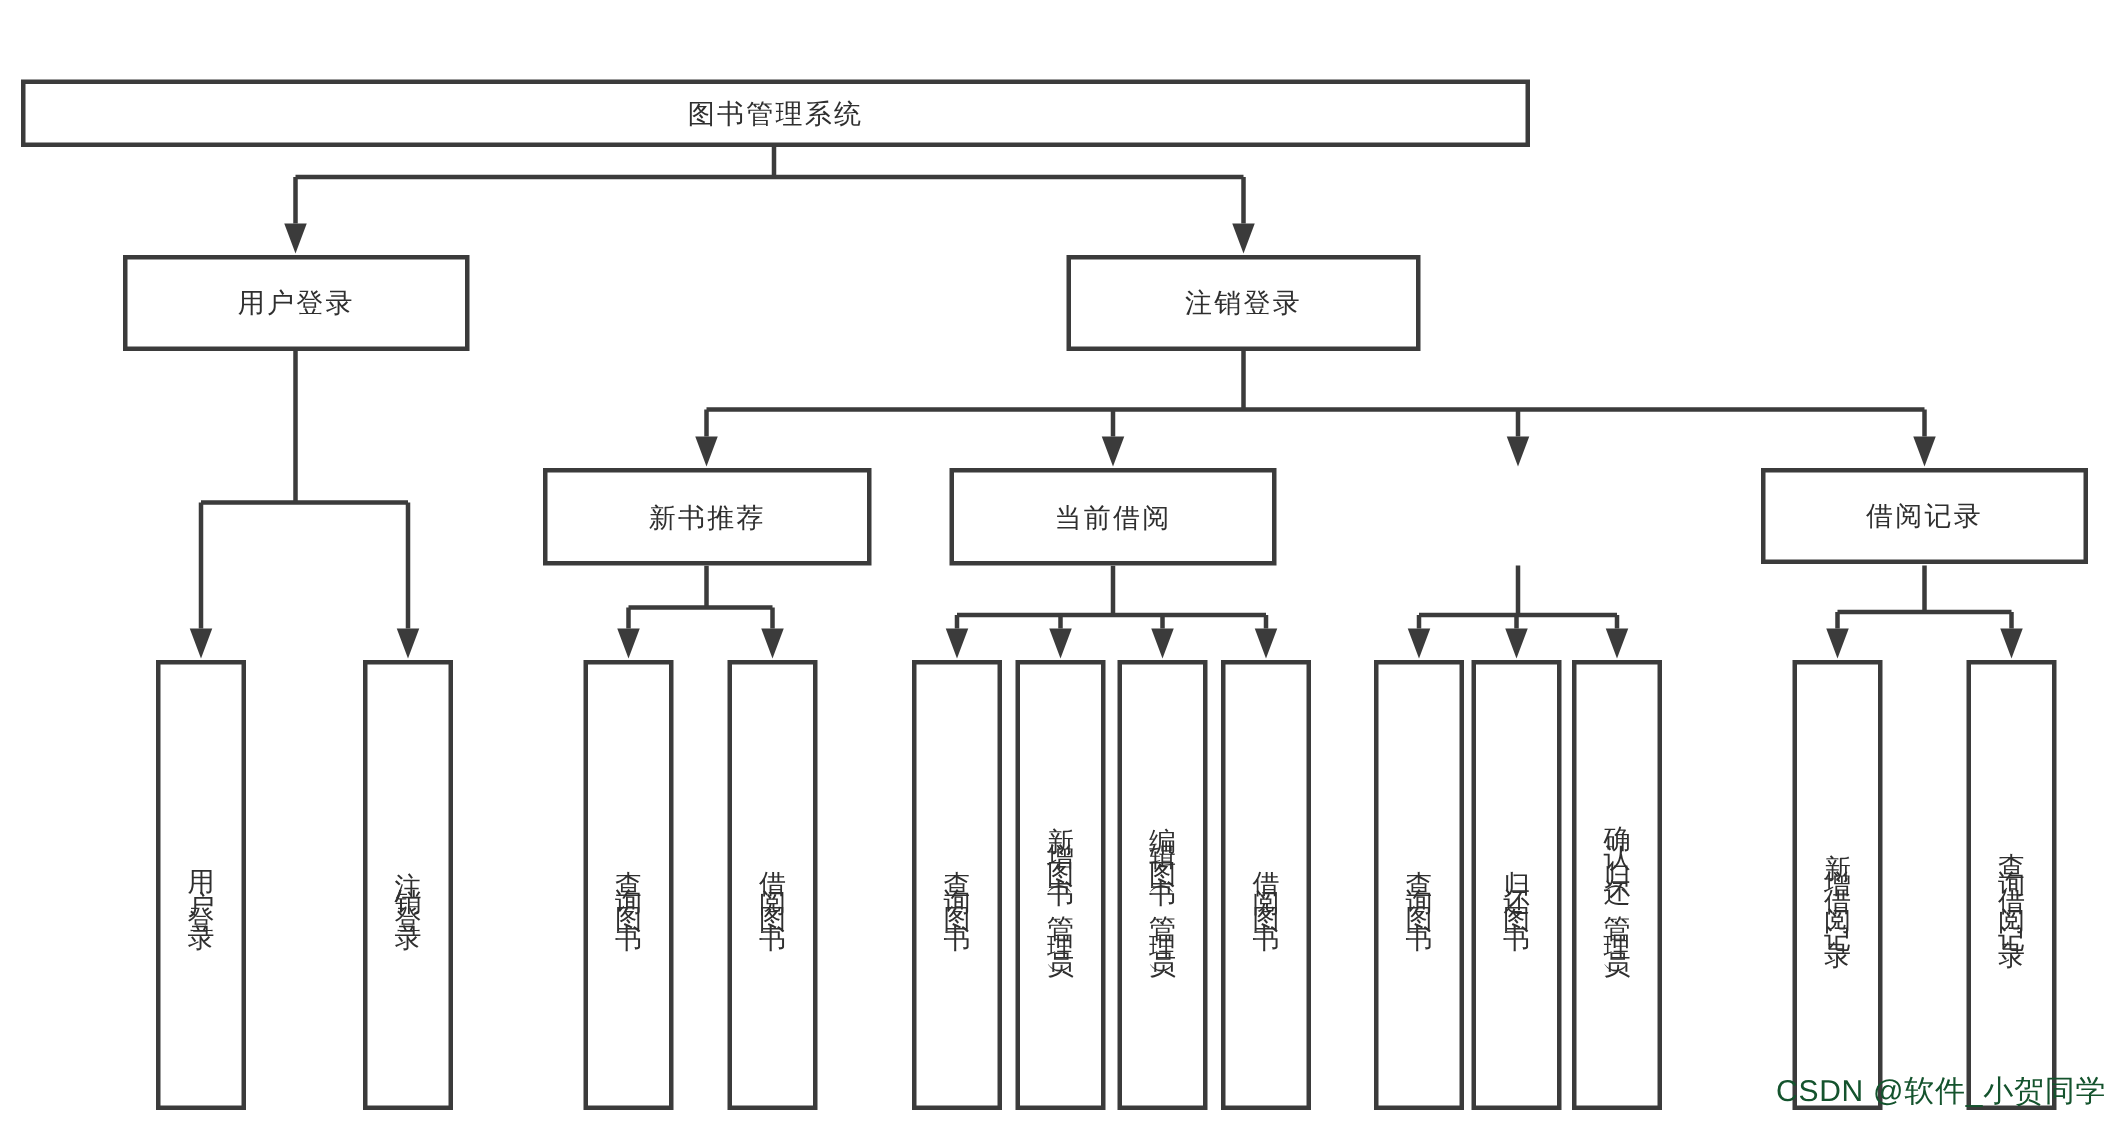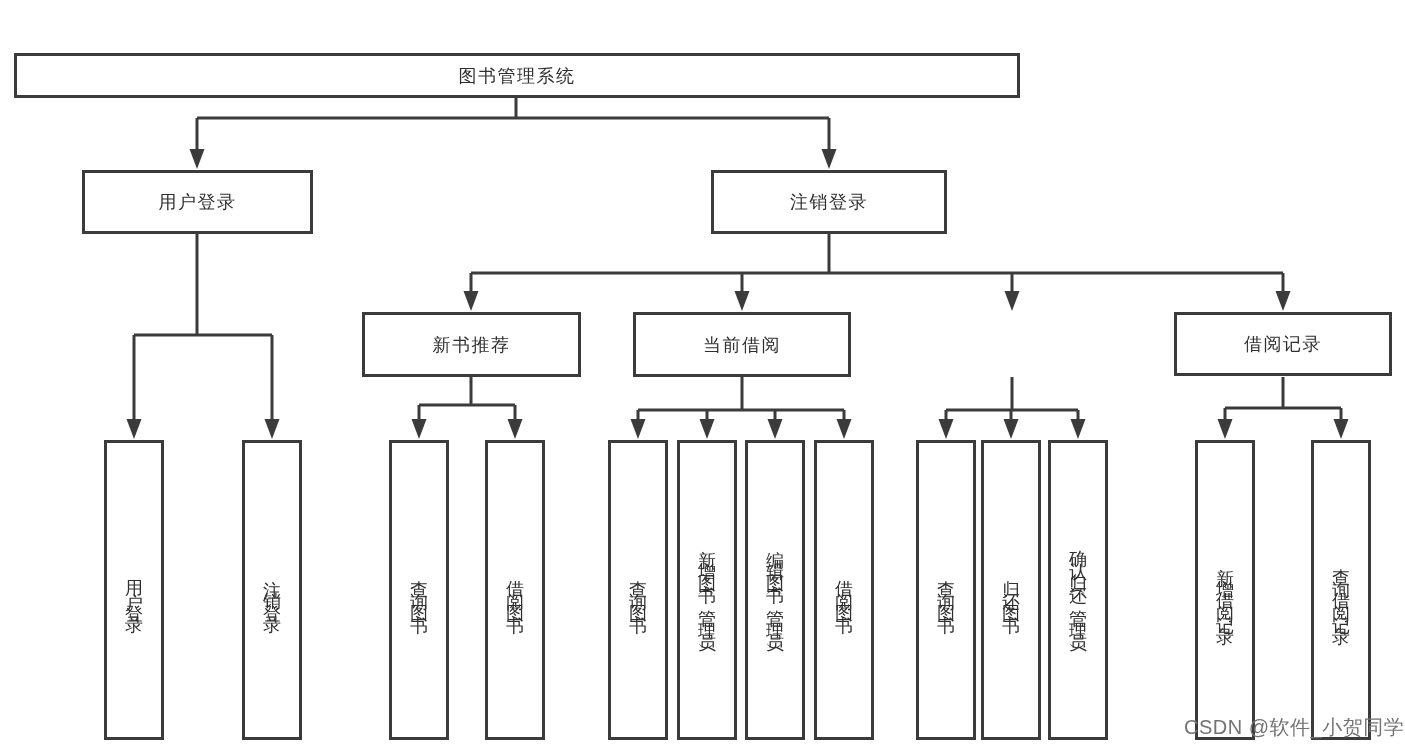--- a/index.html
+++ b/index.html
@@ -34,21 +34,21 @@
     text-orientation:mixed;
     font-size:18px;color:#2f2f2f;
     letter-spacing:12px;
     line-height:1;
     white-space:nowrap;
   }
   #watermark{
     position:absolute;
     left:1184px;top:714px;
     font-size:20px;
-    color:#737373;
+    color:#14532d;
     letter-spacing:0.5px;
     z-index:5;
     white-space:nowrap;
   }
 </style>
 </head>
 <body>
 
 <div id="stage">
 

